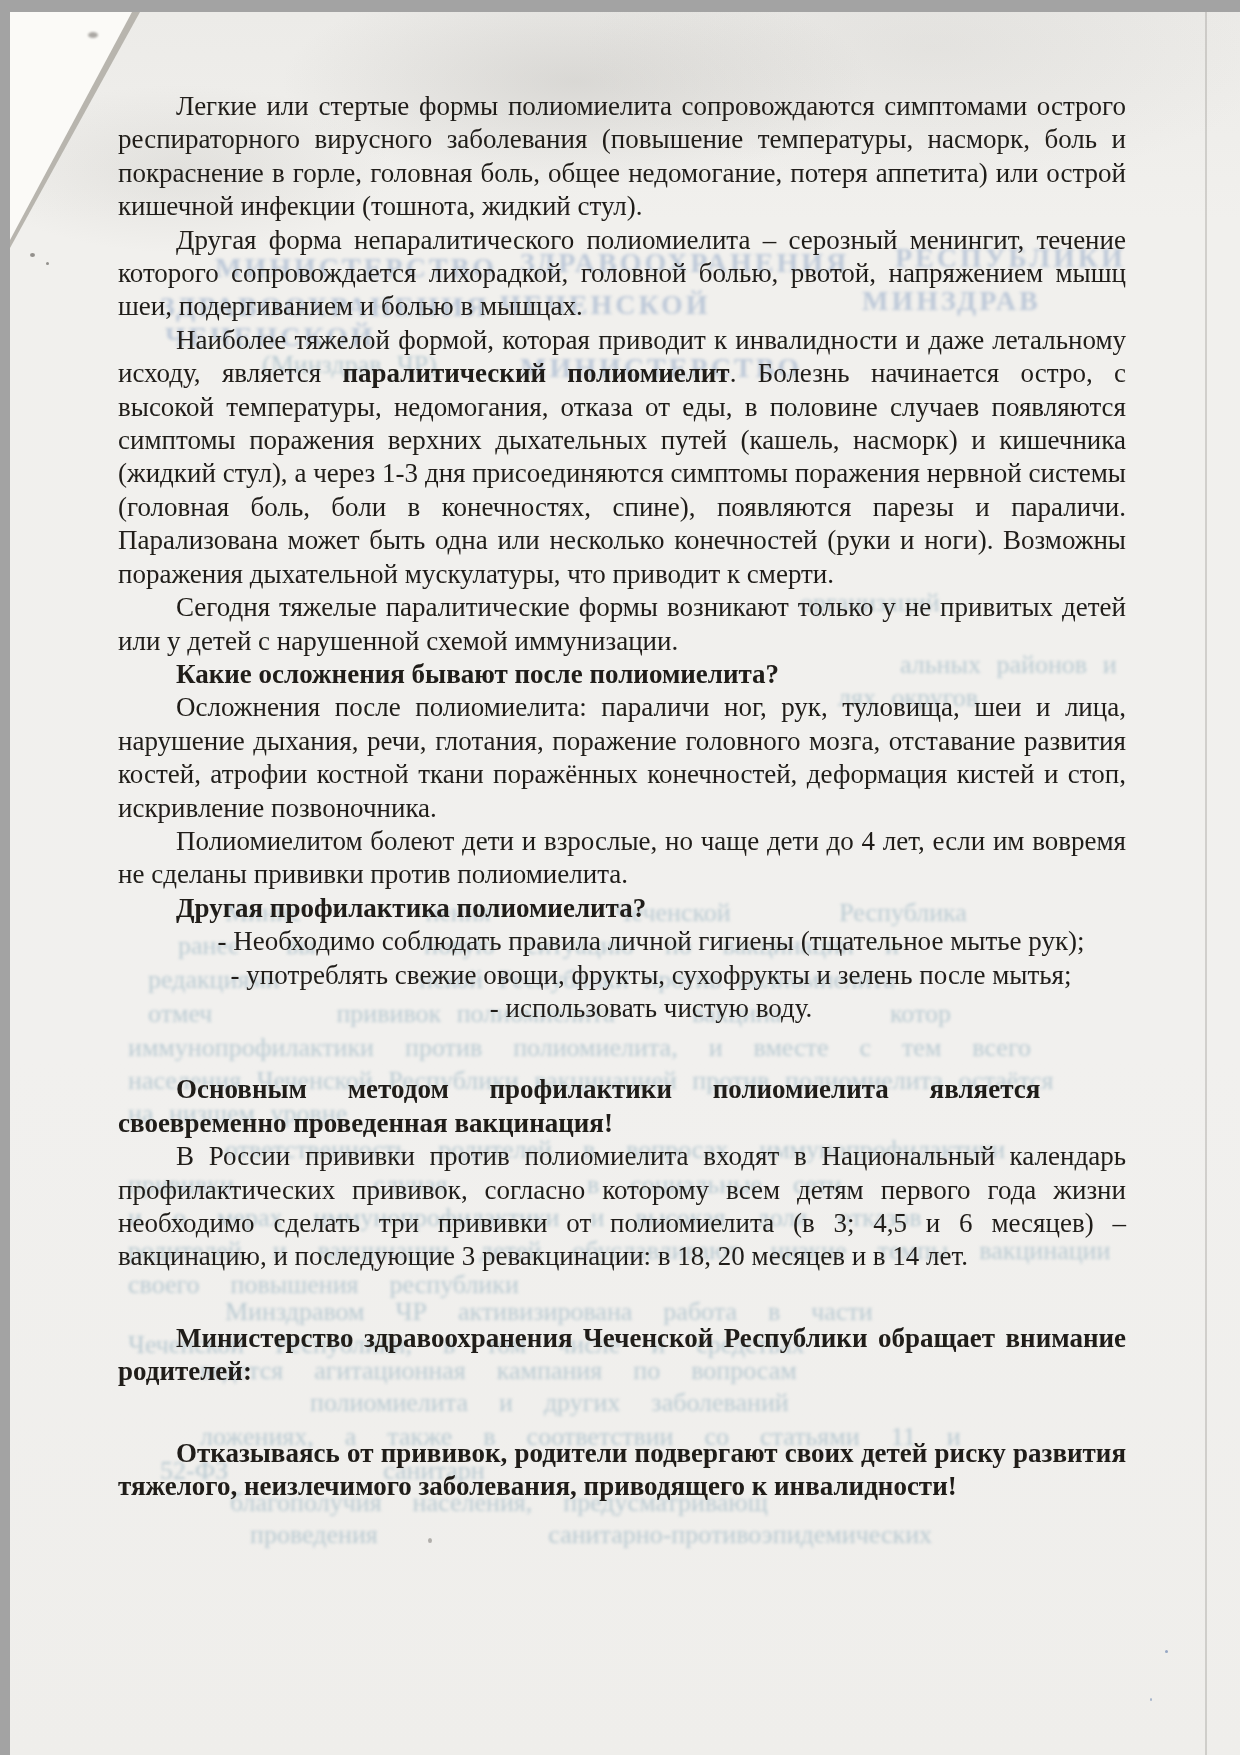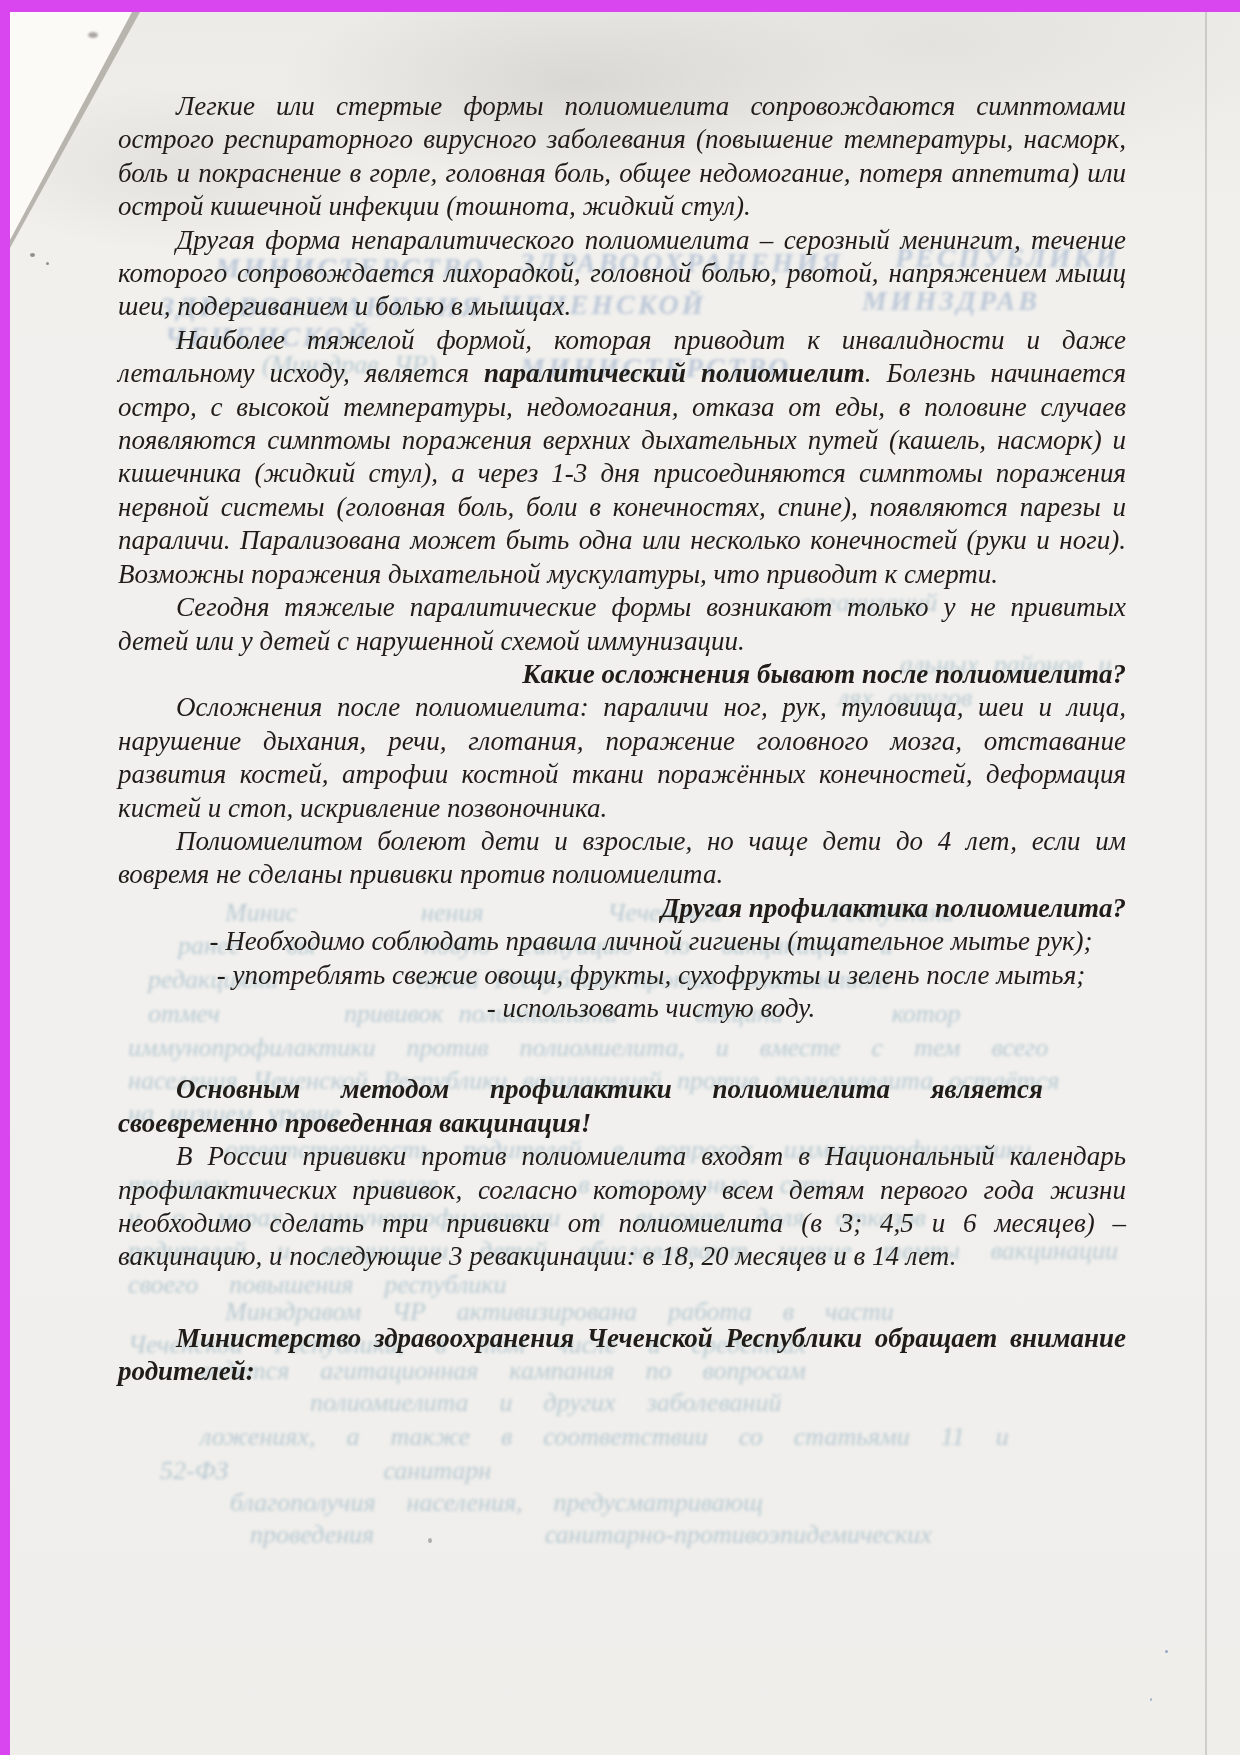--- a/index.html
+++ b/index.html
@@ -1,18 +1,18 @@
 <!DOCTYPE html>
 <html><head>
 <meta charset="utf-8">
 <style>
   html,body{margin:0;padding:0;}
   body{width:1240px;height:1755px;overflow:hidden;background:#121212;
        font-family:"Liberation Serif","DejaVu Serif",serif;}
-  .scan{position:relative;width:1240px;height:1755px;background:#d946ef;font-style:italic;}
+  .scan{position:relative;width:1240px;height:1755px;background:#a3a3a3;}
 
   
   .page{position:absolute;left:10px;top:12px;width:1230px;height:1743px;
         background:
           radial-gradient(ellipse 420px 150px at 46% 4%, rgba(170,168,164,.30), rgba(170,168,164,0) 70%),
           radial-gradient(ellipse 300px 120px at 14% 9%, rgba(185,183,178,.25), rgba(185,183,178,0) 70%),
           radial-gradient(ellipse 500px 200px at 75% 2%, rgba(190,188,184,.20), rgba(190,188,184,0) 70%),
           linear-gradient(180deg,#ecebe8 0%, #f1f0ed 12%, #f1f0ee 60%, #efeeeb 100%);}
 
   
@@ -23,21 +23,21 @@
 
   
   .edge-right-line{position:absolute;left:1205px;top:12px;width:2px;height:1743px;
         background:rgba(150,146,140,.35);}
 
   
   .text-block{position:absolute;left:118px;top:90px;width:1008px;
         font-size:27px;line-height:33.4px;color:#201d19;}
   .para{margin:0;text-indent:58px;text-align:justify;
         text-rendering:optimizeLegibility;}
-  .para.heading{font-weight:bold;text-align:right;}
+  .para.heading{font-weight:bold;text-align:left;}
   .para.list{text-align:center;}
   .para.bold{font-weight:bold;margin-top:48px;}
   .b{font-weight:bold;}
   .stretch{word-spacing:34px;}
 
   
   .bleed-layer{position:absolute;left:0;top:0;width:1240px;height:1755px;pointer-events:none;}
   .bleed-frag{position:absolute;white-space:pre;filter:blur(1.5px);
         font-family:"Liberation Serif","DejaVu Serif",serif;}
   .bleed-frag.caps{font-weight:bold;font-size:28px;letter-spacing:3px;color:rgba(118,148,188,.42);}
@@ -101,20 +101,21 @@
       <p class="para heading"><span>Какие осложнения бывают после полиомиелита?</span></p>
       <p class="para body"><span>Осложнения после полиомиелита: параличи ног, рук, туловища, шеи и лица, нарушение дыхания, речи, глотания, поражение головного мозга, отставание развития костей, атрофии костной ткани поражённых конечностей, деформация кистей и стоп, искривление позвоночника.</span></p>
       <p class="para body"><span>Полиомиелитом болеют дети и взрослые, но чаще дети до 4 лет, если им вовремя не сделаны прививки против полиомиелита.</span></p>
       <p class="para heading"><span>Другая профилактика полиомиелита?</span></p>
       <p class="para list"><span>- Необходимо соблюдать правила личной гигиены (тщательное мытье рук);</span></p>
       <p class="para list"><span>- употреблять свежие овощи, фрукты, сухофрукты и зелень после мытья;</span></p>
       <p class="para list"><span>-  использовать чистую воду.</span></p>
       <p class="para bold"><span class="stretch">Основным методом профилактики полиомиелита является</span><br><span>своевременно проведенная вакцинация!</span></p>
       <p class="para body"><span>В России прививки против полиомиелита входят в Национальный календарь профилактических прививок, согласно которому всем детям первого года жизни необходимо сделать три прививки от полиомиелита (в 3; 4,5 и 6 месяцев) – вакцинацию, и последующие 3 ревакцинации: в 18, 20 месяцев и в 14 лет.</span></p>
       <p class="para bold"><span>Министерство здравоохранения Чеченской Республики обращает внимание родителей:</span></p>
+      <p class="para bold"><span>Отказываясь от прививок, родители подвергают своих детей риску развития тяжелого, неизлечимого заболевания, приводящего к инвалидности!</span></p>
     </div>
 
   <div class="wedge-shadow"></div>
   <div class="wedge"></div>
   <div class="edge-right-line"></div>
 
   <div class="speck s1"></div>
   <div class="speck s2"></div>
   <div class="speck s3"></div>
   <div class="speck s4"></div>

